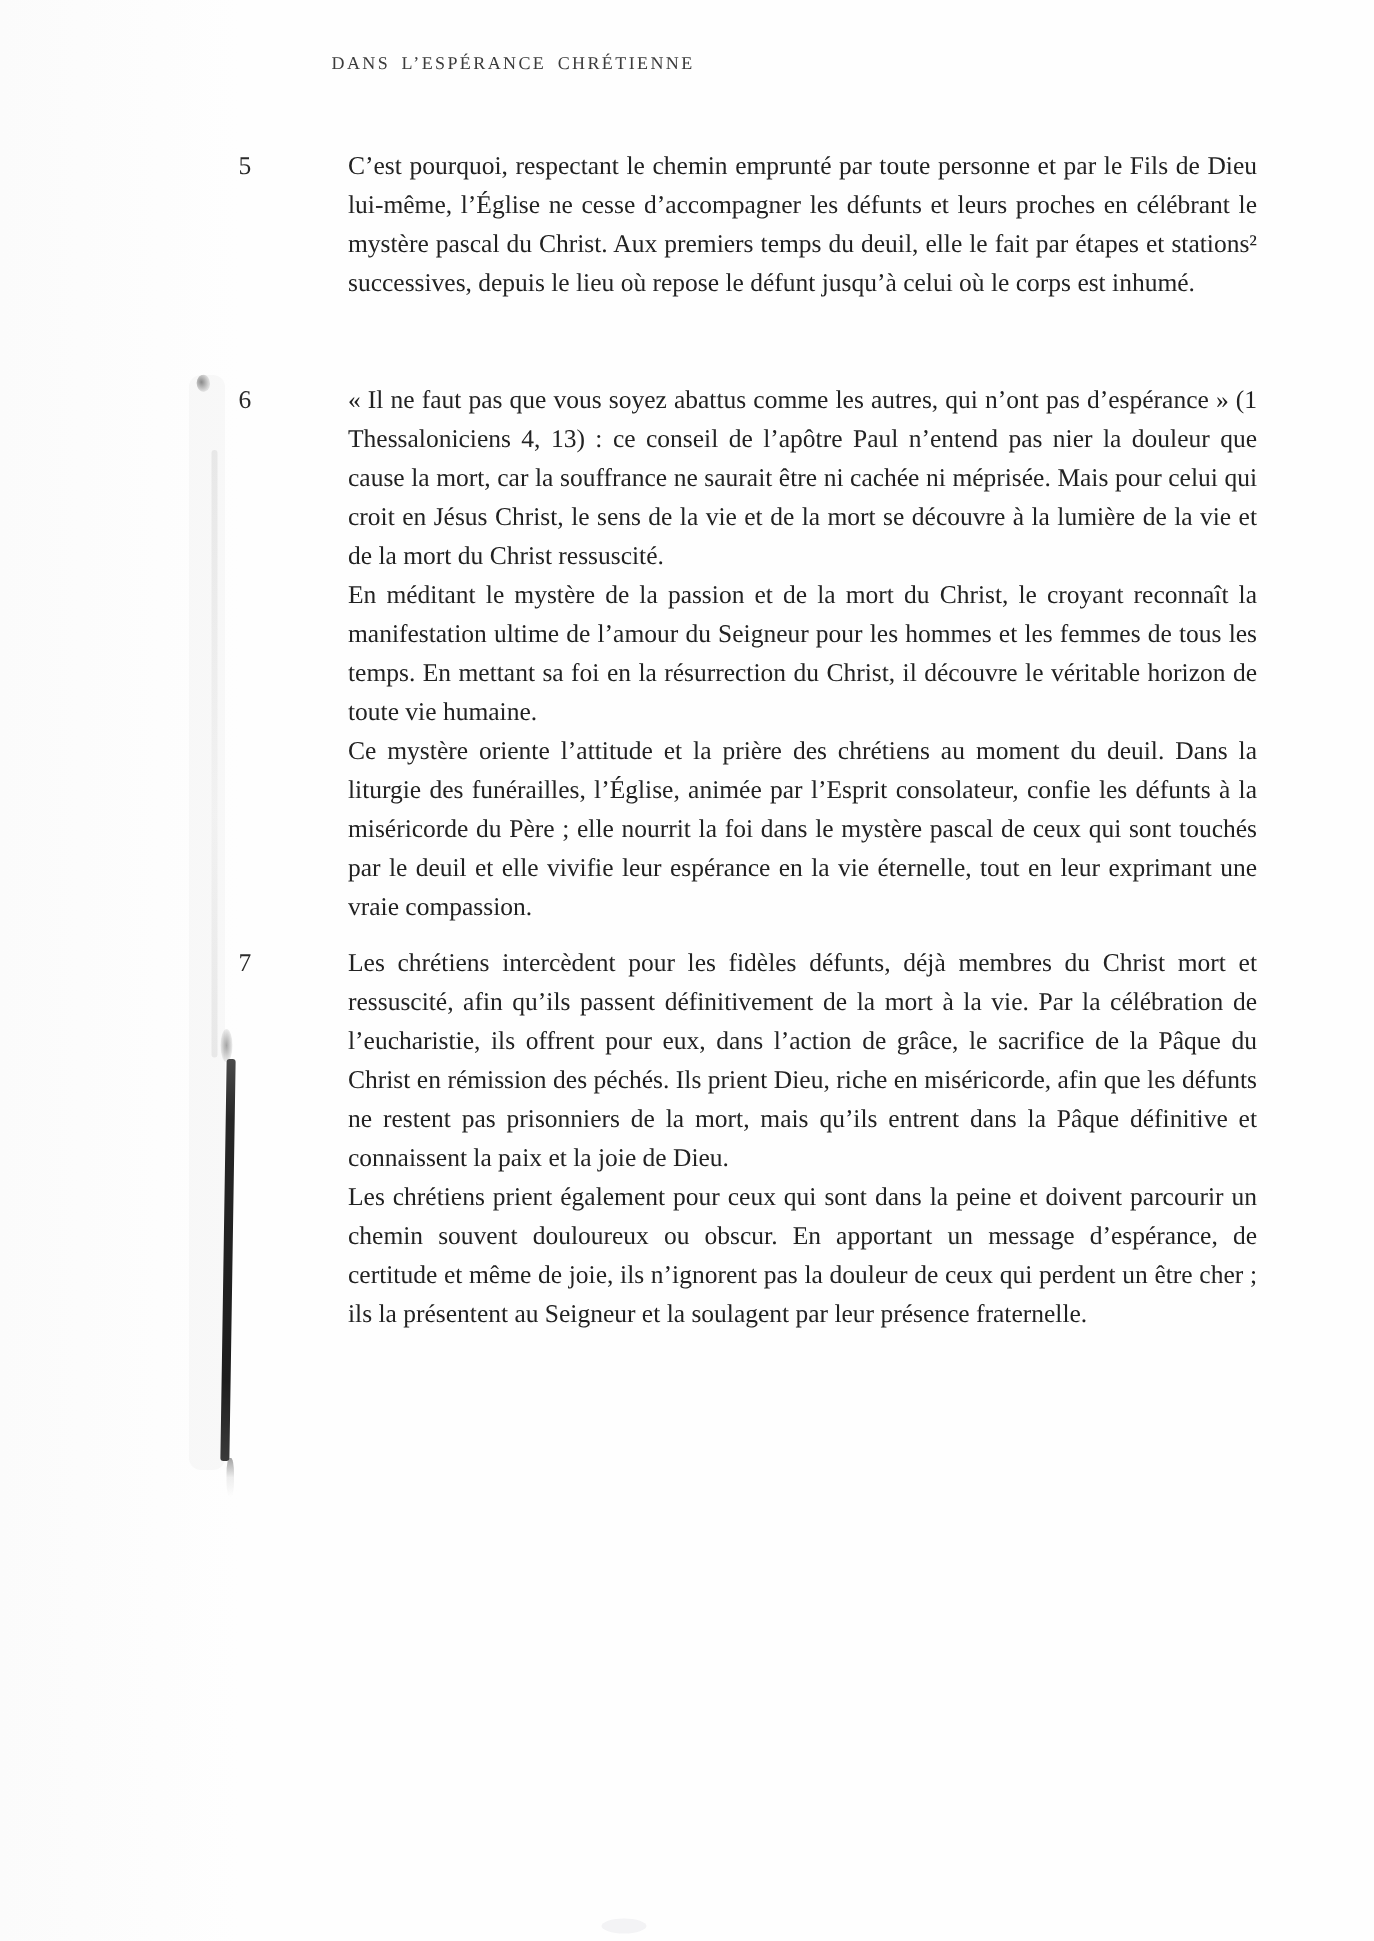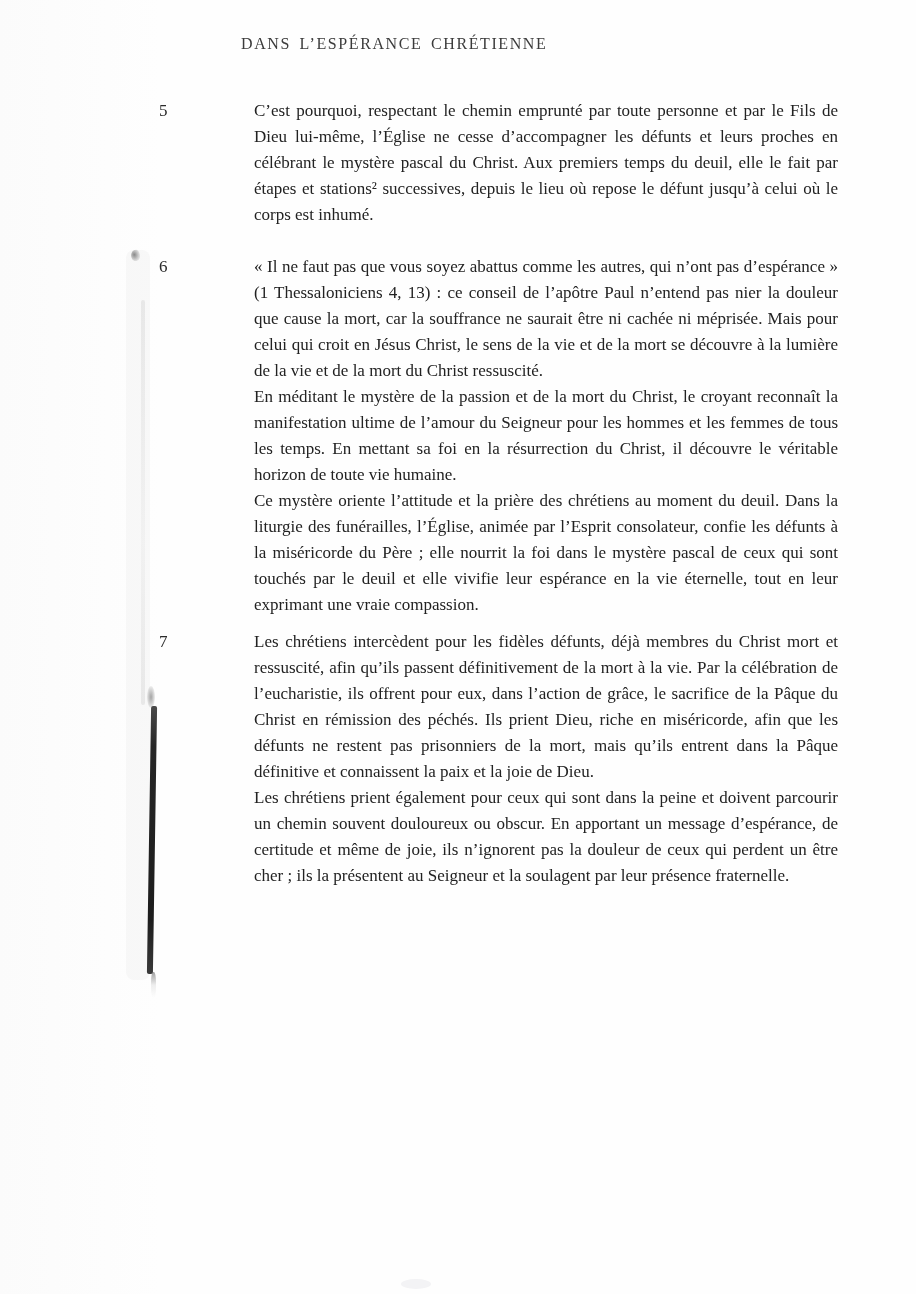--- a/index.html
+++ b/index.html
@@ -12,39 +12,38 @@
     overflow:hidden;
   }
   .page{
     position:absolute;inset:0;
     background:linear-gradient(90deg,#fbfbfb 0px,#fefefe 160px,#fefefe 100%);
   }
   
   .running-header{
     position:absolute;
     left:221px;top:35px;
-    font-size:16px;
+    font-size:12px;
     letter-spacing:1.6px;
     word-spacing:3px;
     color:#3b3b3b;
     font-family:"Liberation Serif", serif;
     white-space:nowrap;
-    margin-left:20px;
   }
   
   .para{
     position:absolute;
     left:232px;
     width:606px;
     font-size:17px;
     line-height:26px;
     text-align:justify;
     color:#222;
   }
-  .para .block{ text-align:justify;margin-left:22px; }
+  .para .block{ text-align:justify; }
   .pnum{
     position:absolute;
     left:-73px;top:0px;
     width:40px;
     font-size:17px;
     color:#2a2a2a;
     text-align:left;
   }
   #para-5{ top:98px; }
   #para-6{ top:254px; }

